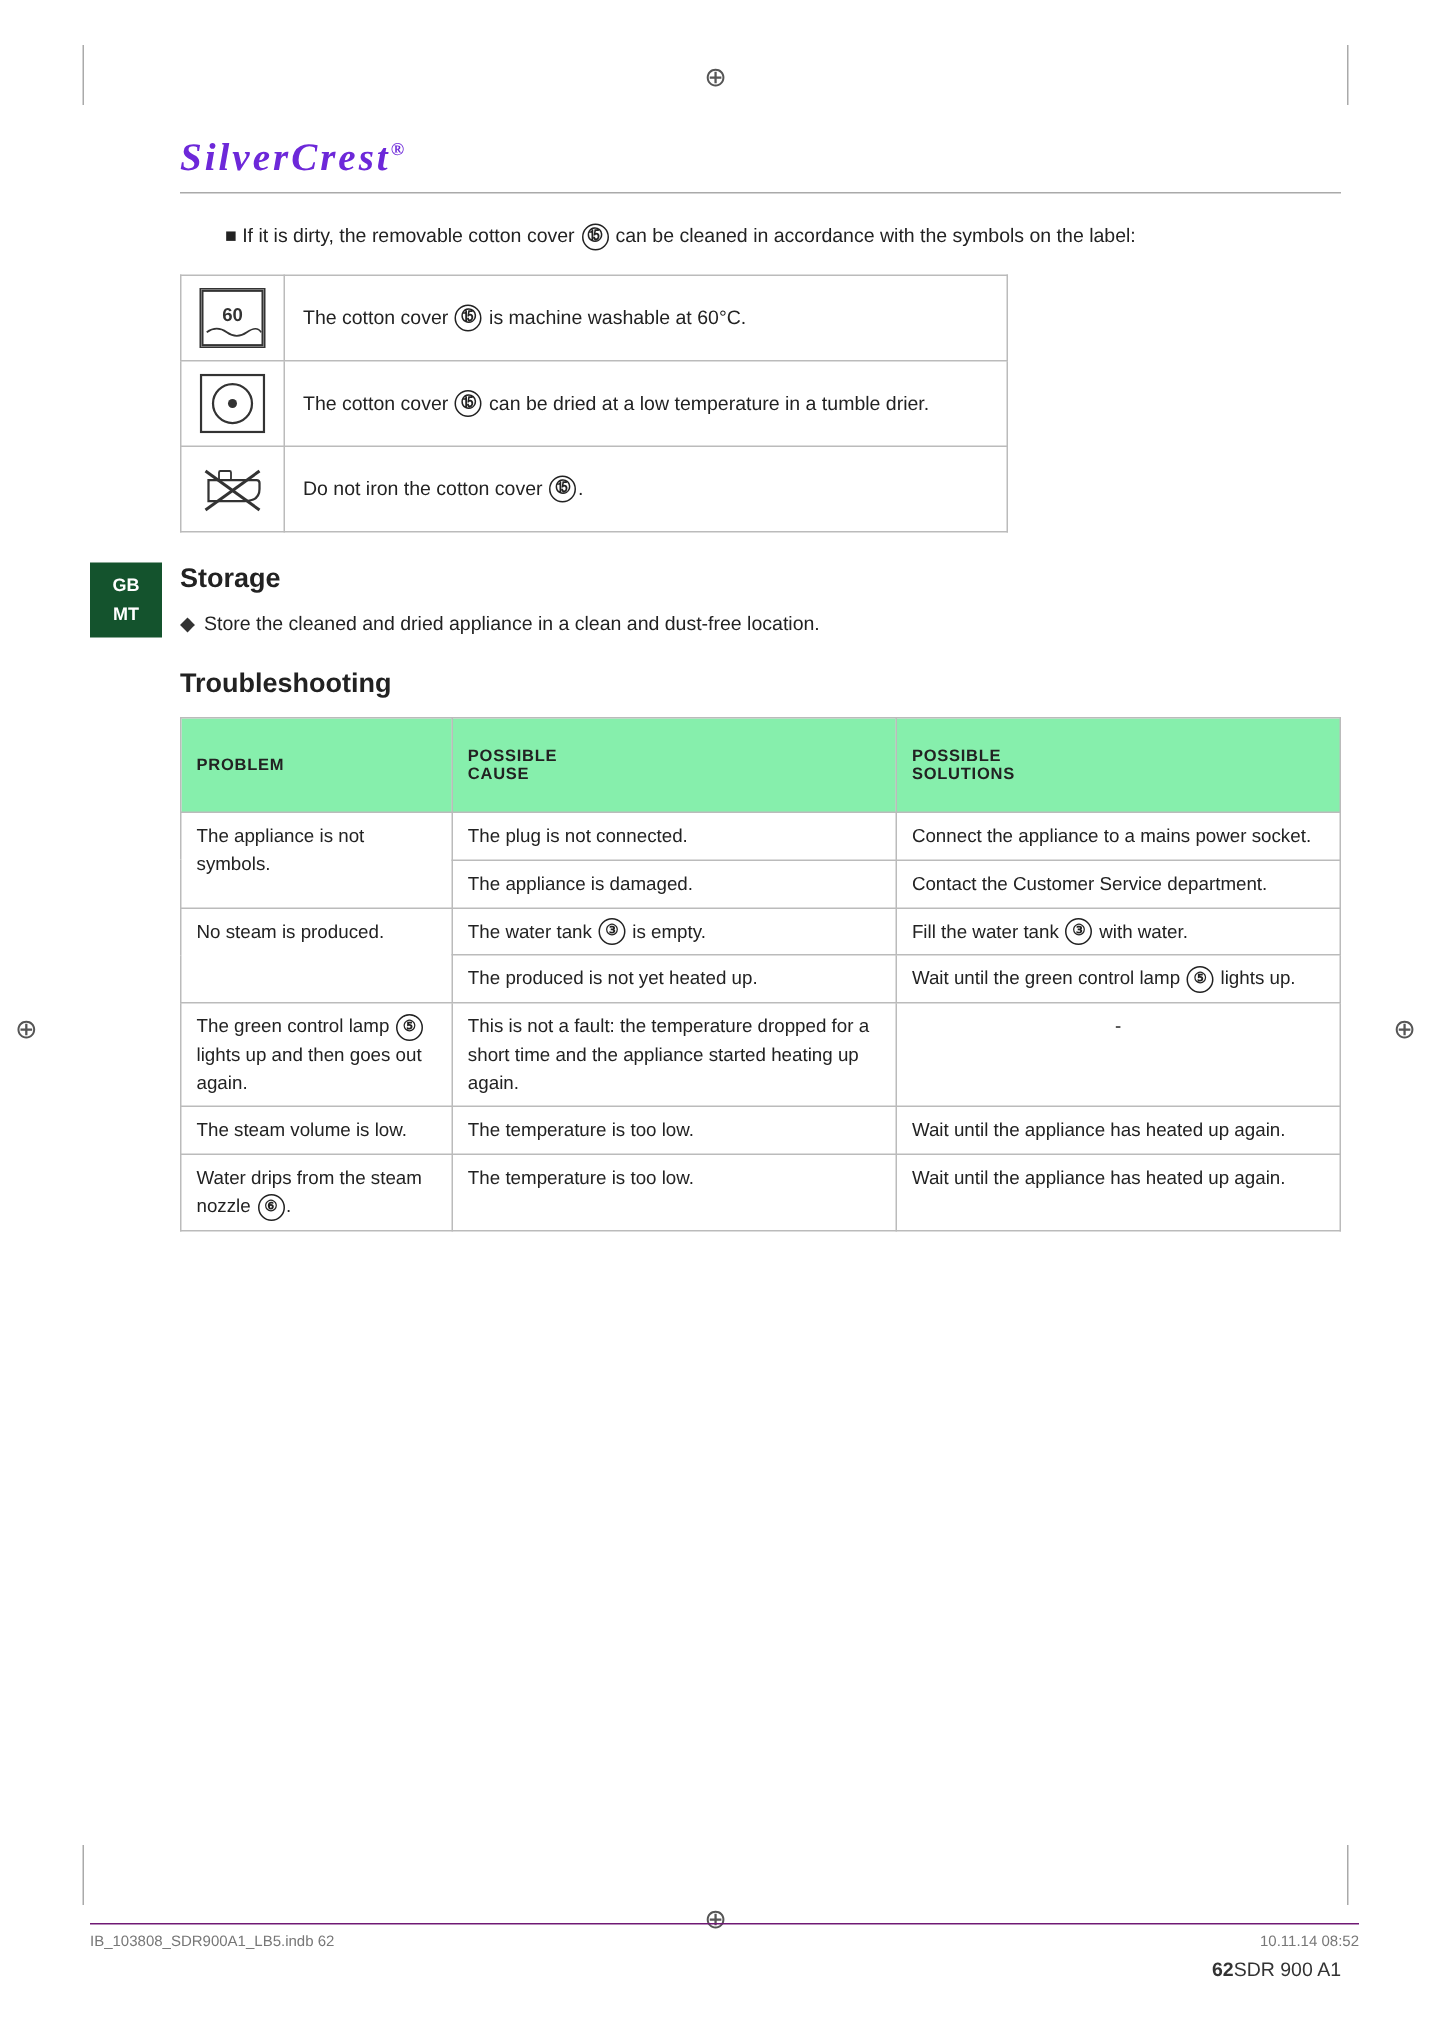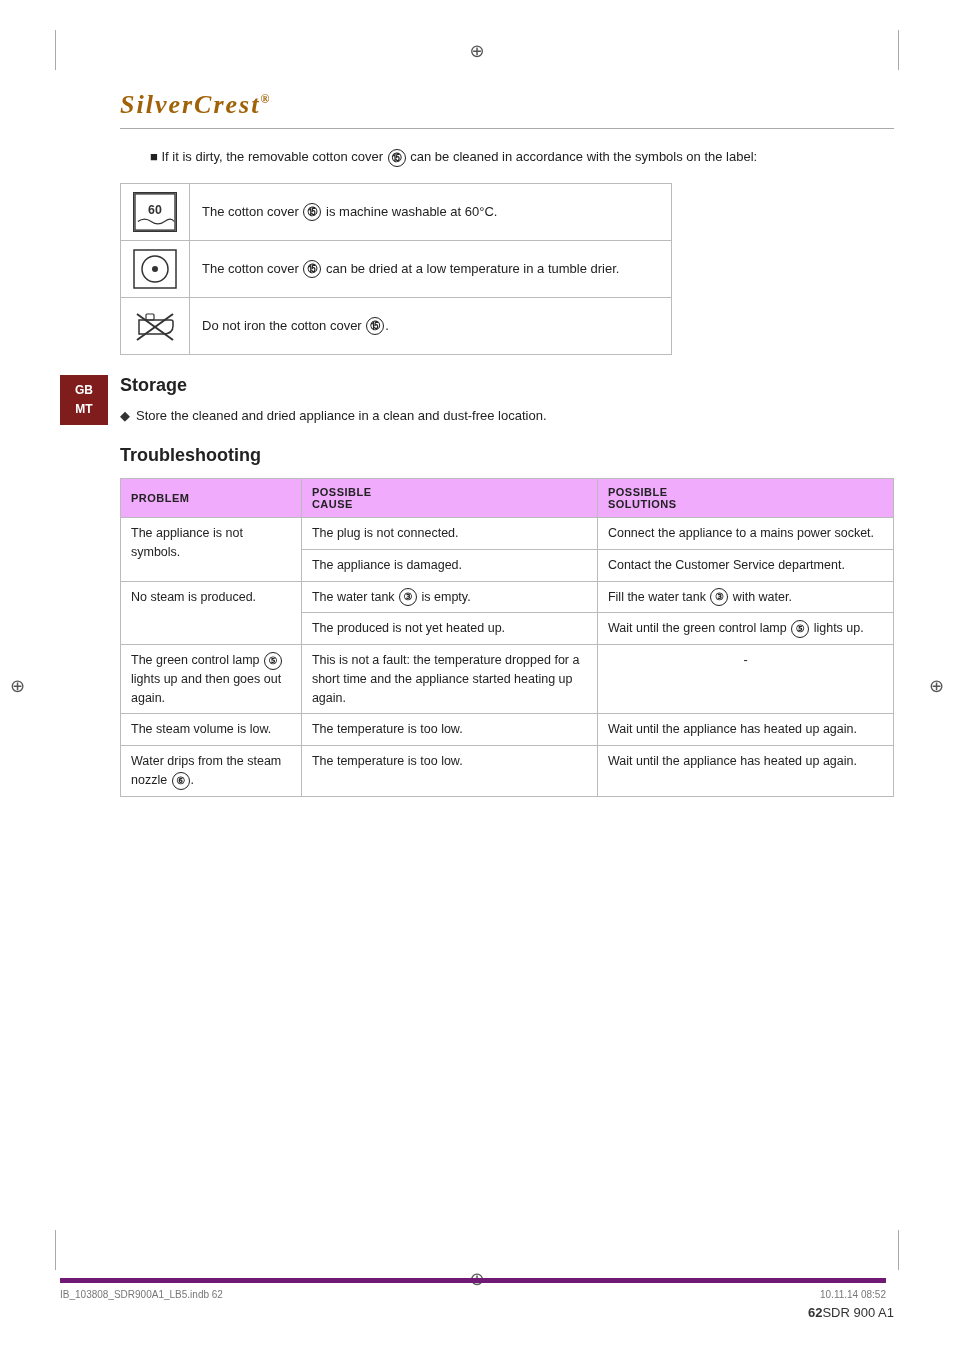--- a/index.html
+++ b/index.html
@@ -85,21 +85,21 @@
       height: 40px;
       background: #aaa;
     }
 
     .brand {
       font-family: Georgia, 'Times New Roman', serif;
       font-size: 26px;
       font-weight: bold;
       font-style: italic;
       letter-spacing: 2px;
-      color: #a16207;
+      color: #6d28d9;
       margin-top: 60px;
       margin-bottom: 8px;
     }
     .brand sup {
       font-size: 12px;
       font-style: normal;
     }
     .brand-underline {
       border-bottom: 1.5px solid #aaa;
       margin-bottom: 18px;
@@ -143,21 +143,21 @@
       line-height: 40px;
       font-size: 14px;
       font-weight: bold;
     }
 
     
     .gb-mt-badge {
       position: absolute;
       left: 0;
       width: 48px;
-      background: #7f1d1d;
+      background: #14532d;
       color: #fff;
       text-align: center;
       font-size: 12px;
       font-weight: bold;
       padding: 6px 4px;
       line-height: 1.6;
     }
 
     .storage-section {
       margin-left: 60px;
@@ -186,23 +186,23 @@
       margin-bottom: 12px;
     }
 
     
     .trouble-table {
       border-collapse: collapse;
       width: 100%;
       font-size: 12.5px;
     }
     .trouble-table th {
-      background: #f0abfc;
+      background: #86efac;
       border: 1px solid #bbb;
-      padding: 7px 10px;
+      padding: 19px 10px;
       text-align: left;
       font-size: 11px;
       font-weight: bold;
       text-transform: uppercase;
       letter-spacing: 0.5px;
     }
     .trouble-table td {
       border: 1px solid #bbb;
       padding: 6px 10px;
       vertical-align: top;
@@ -253,25 +253,25 @@
     }
     .footer-right {
       font-size: 13px;
     }
 
     
     .print-info {
       position: absolute;
       bottom: 50px;
       left: 60px;
-      right: 68px;
+      right: 48px;
       display: flex;
       justify-content: space-between;
       align-items: flex-end;
-      border-top: 5px solid #701a75;
+      border-top: 1px solid #701a75;
       padding-top: 6px;
       font-size: 10px;
       color: #777;
     }
   </style>
 </head>
 <body>
 
 <div class="page">
 

